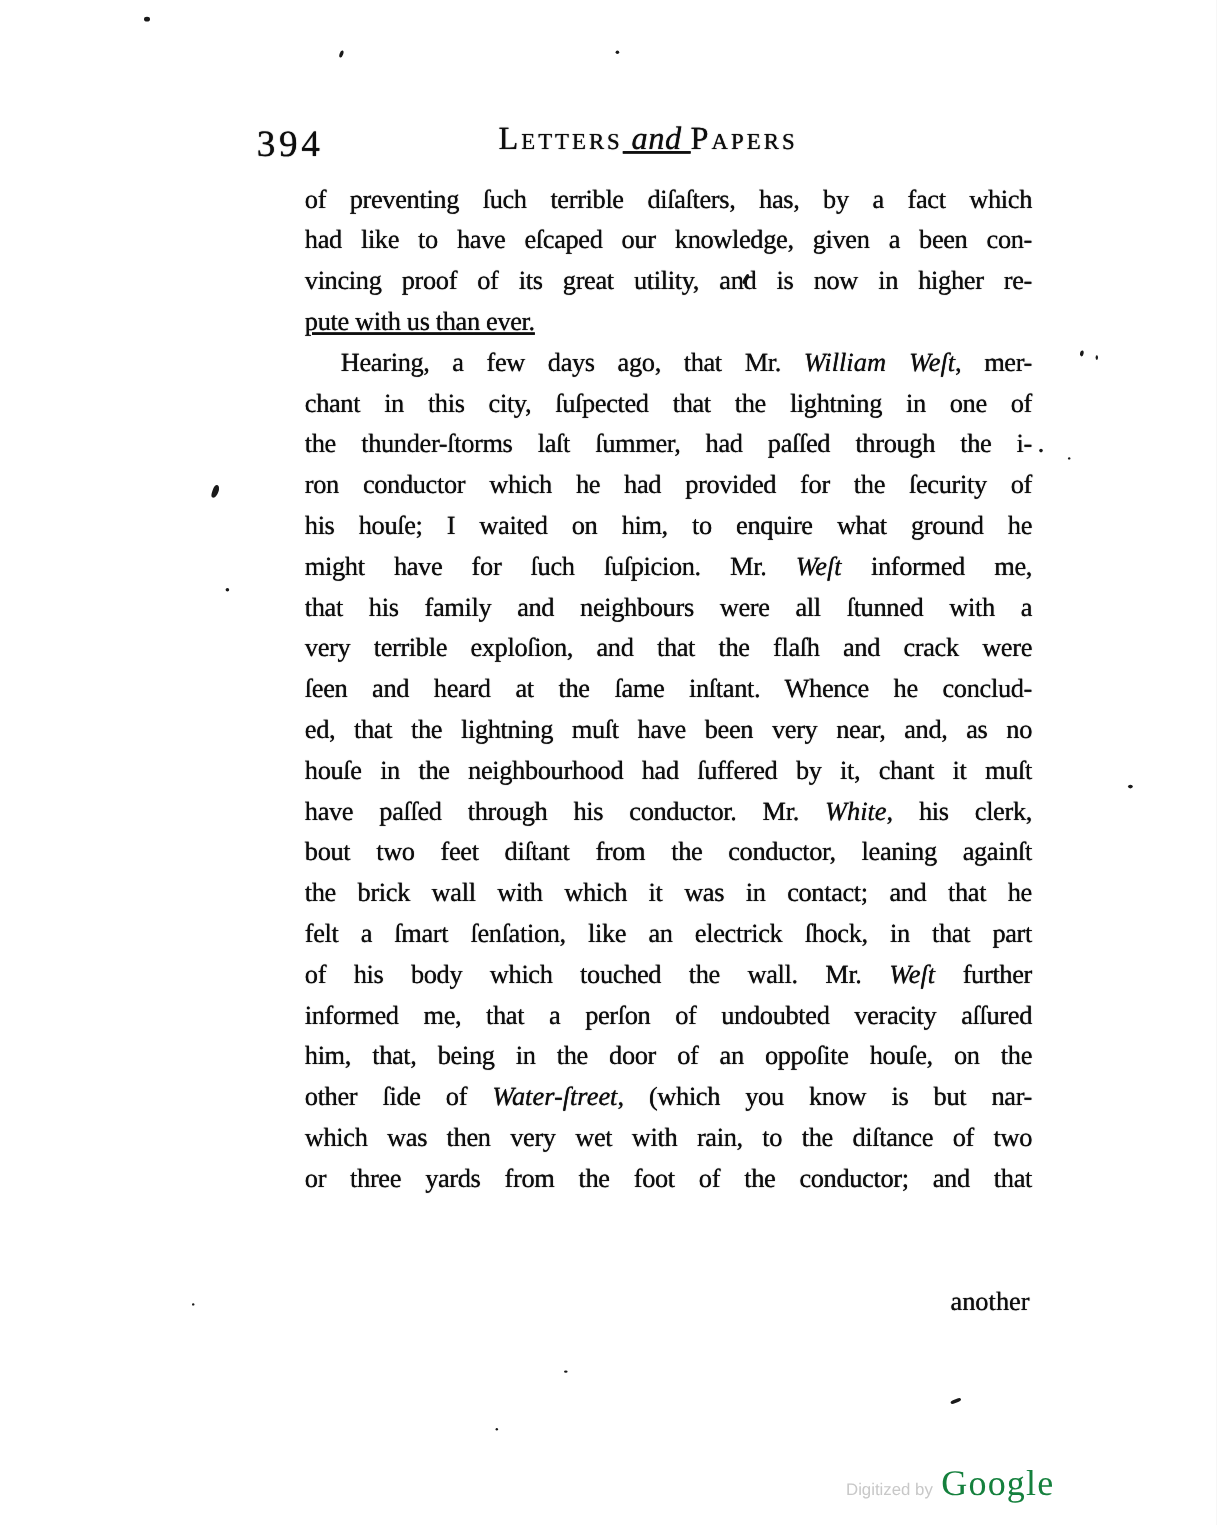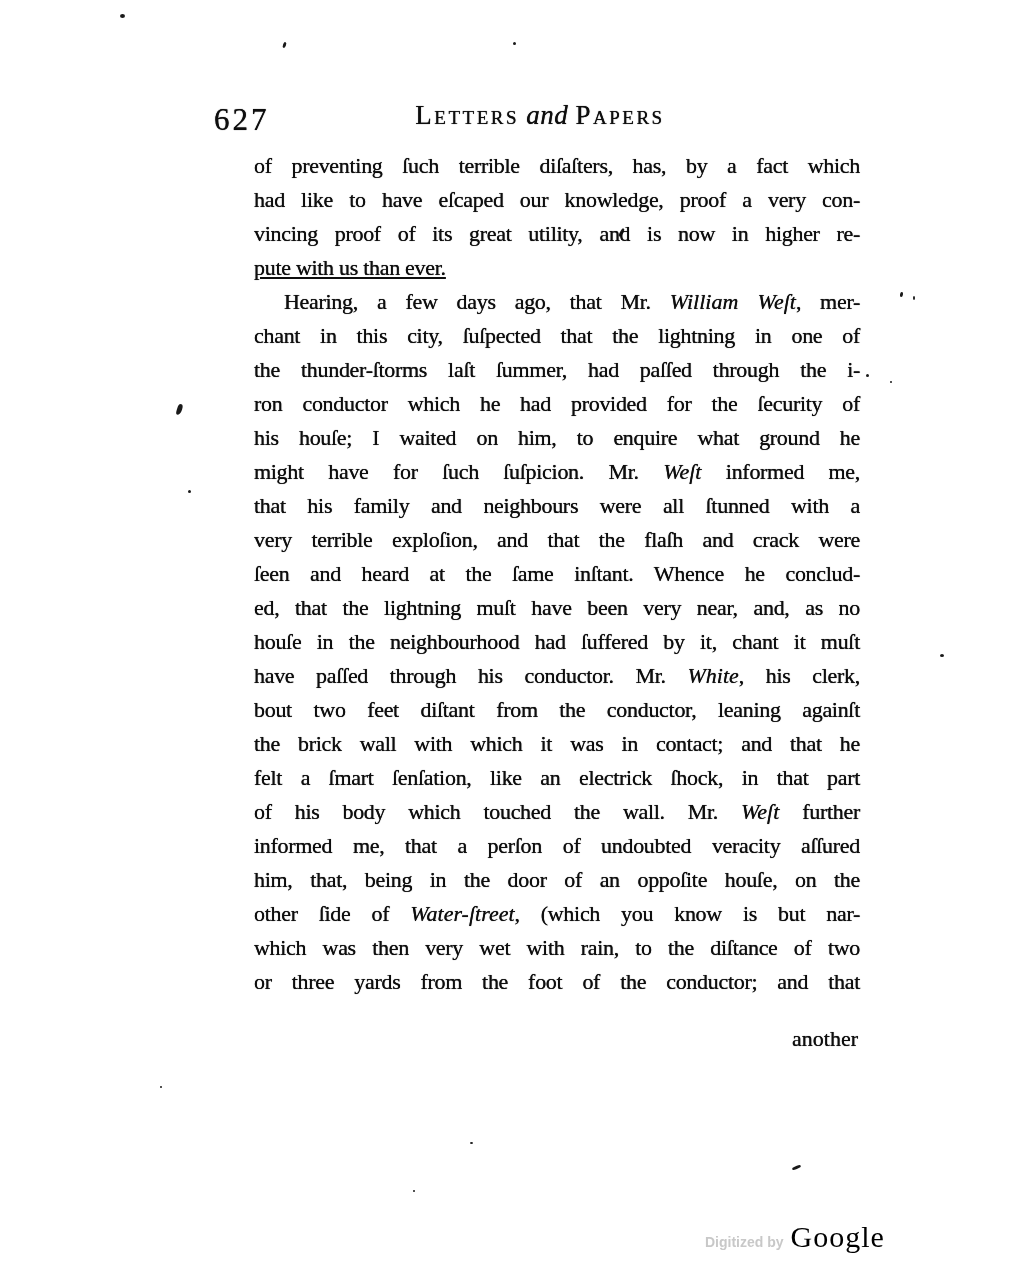--- a/index.html
+++ b/index.html
@@ -17,52 +17,52 @@
     font-size:31px; letter-spacing:3px;
     text-shadow:0 0 0.8px #000;
   }
   .running-title {
     position:absolute; left:222px; top:100px; width:636px;
     text-align:center; font-size:27px;
     text-shadow:0 0 0.8px #000;
     white-space:nowrap;
   }
   .running-title .smallcaps { font-variant:small-caps; letter-spacing:2.5px; }
-  .running-title .italic { font-style:italic; letter-spacing:0.5px; }
+  .running-title .italic { font-style:italic; letter-spacing:0.5px;text-decoration:underline; }
   .text-block {
     position:absolute; left:222px; top:149px; width:638px;
   }
   .line {
     font-size:22px; line-height:34px; height:34px;
     letter-spacing:-0.3px;
     text-align:justify; text-align-last:justify;
     text-shadow:0 0 0.7px #000;
     white-space:normal;
     margin-left:32px;
   }
   .line.short { text-align-last:left;text-decoration:underline; }
   .line.indent { text-indent:30px; }
   .line i { letter-spacing:0; }
   .catchword {
-    position:absolute; left:222px; top:1022px; width:636px;
+    position:absolute; left:222px; top:1068px; width:636px;
     text-align:right; font-size:22px; line-height:34px;
     text-shadow:0 0 0.7px #000;
   }
   .watermark {
     position:absolute; left:705px; top:1220px;
     display:flex; align-items:baseline; gap:7px;
     user-select:none;
   }
   .wm-text {
     font-family:"Liberation Sans","DejaVu Sans",sans-serif;
-    font-size:14px; color:#c8c8c8;font-weight:bold;
+    font-size:14px; color:#c8c8c8;
   }
   .wm-logo {
     font-family:"Liberation Serif","DejaVu Serif",serif;
-    font-size:30px; color:#000000; letter-spacing:1px;
+    font-size:30px; color:#15803d; letter-spacing:1px;
   }
   .speck { position:absolute; background:#1a1a1a; border-radius:50%; }
 </style>
 </head>
 <body>
 
 <div class="page">
 
   <div class="speck" style="left:120px;top:14px;width:5px;height:4px;"></div>
   <div class="speck" style="left:283px;top:42px;width:3px;height:6px;transform:rotate(20deg);"></div>
@@ -73,26 +73,26 @@
   <div class="speck" style="left:913px;top:296px;width:2px;height:4px;"></div>
   <div class="speck" style="left:866px;top:374px;width:3px;height:3px;"></div>
   <div class="speck" style="left:890px;top:381px;width:2px;height:2px;"></div>
   <div class="speck" style="left:188px;top:490px;width:3px;height:3px;"></div>
   <div class="speck" style="left:940px;top:654px;width:4px;height:3px;"></div>
   <div class="speck" style="left:470px;top:1142px;width:3px;height:2px;"></div>
   <div class="speck" style="left:413px;top:1190px;width:2px;height:2px;"></div>
   <div class="speck" style="left:792px;top:1166px;width:9px;height:3px;transform:rotate(-22deg);border-radius:40%;"></div>
   <div class="speck" style="left:160px;top:1086px;width:2px;height:2px;"></div>
 
-  <div class="page-number">627</div>
+  <div class="page-number">394</div>
   <div class="running-title"><span class="smallcaps">Letters</span><span class="italic"> and </span><span class="smallcaps">Papers</span></div>
 
   <div class="text-block">
       <div class="line"><span>of preventing ſuch terrible diſaſters, has, by a fact which</span></div>
-      <div class="line"><span>had like to have eſcaped our knowledge, proof a very con-</span></div>
+      <div class="line"><span>had like to have eſcaped our knowledge, given a been con-</span></div>
       <div class="line"><span>vincing proof of its great utility, and is now in higher re-</span></div>
       <div class="line short"><span>pute with us than ever.</span></div>
       <div class="line indent"><span>Hearing, a few days ago, that Mr. </span><i>William Weſt</i><span>, mer-</span></div>
       <div class="line"><span>chant in this city, ſuſpected that the lightning in one of</span></div>
       <div class="line"><span>the thunder-ſtorms laſt ſummer, had paſſed through the i-</span></div>
       <div class="line"><span>ron conductor which he had provided for the ſecurity of</span></div>
       <div class="line"><span>his houſe; I waited on him, to enquire what ground he</span></div>
       <div class="line"><span>might have for ſuch ſuſpicion.  Mr. </span><i>Weſt</i><span> informed me,</span></div>
       <div class="line"><span>that his family and neighbours were all ſtunned with a</span></div>
       <div class="line"><span>very terrible exploſion, and that the flaſh and crack were</span></div>

